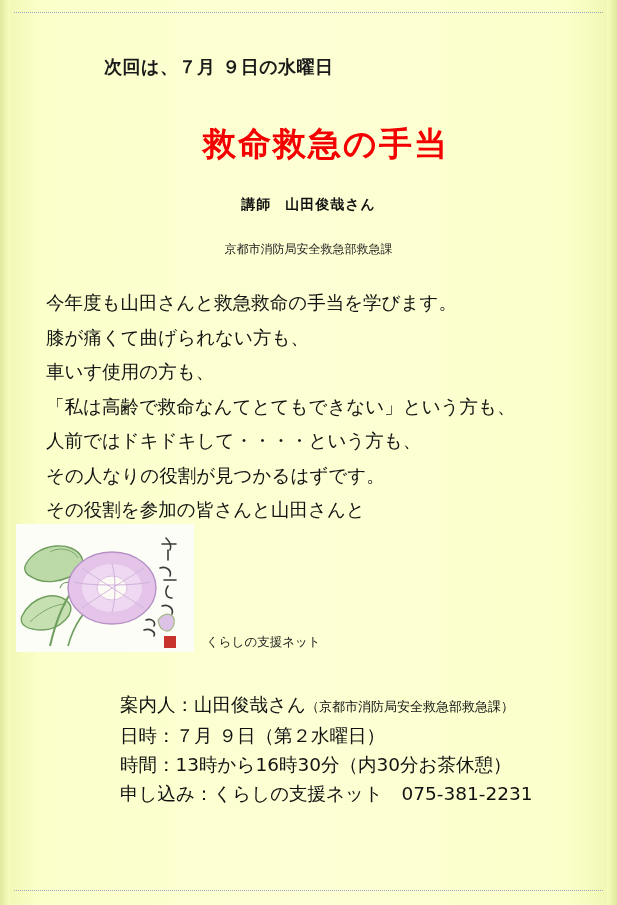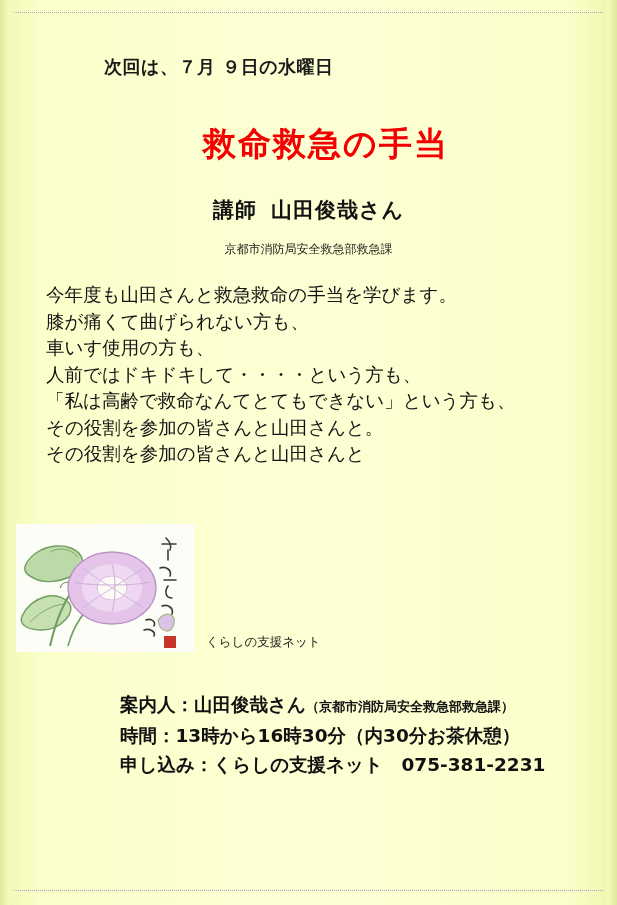--- a/index.html
+++ b/index.html
@@ -68,21 +68,21 @@
     letter-spacing: 2px;
     font-family: "DejaVu Sans", "Liberation Sans", sans-serif;
     padding-left: 35px;
   }
 
   .lecturer {
     position: absolute;
     left: 0; right: 0;
     top: 196px;
     text-align: center;
-    font-size: 21px;
+    font-size: 14px;
     font-weight: bold;
     color: #111;
     letter-spacing: 1px;
     font-family: Liberation Mono, monospace;
   }
   .lecturer .sep { display: inline-block; width: 14px; }
 
   .lecturer-affil {
     position: absolute;
     left: 0; right: 0;
@@ -98,20 +98,21 @@
     left: 46px;
     top: 282px;
     width: 530px;
     font-size: 18.5px;
     line-height: 26.5px;
     color: #141414;
     font-family: "DejaVu Serif", "Liberation Serif", serif;
   }
   .body-block .ln {
     white-space: pre;
+    margin-top: 8px;
   }
   .body-block .ln.indent {
     padding-left: 270px;
   }
 
   .art {
     position: absolute;
     left: 16px;
     top: 524px;
     width: 178px;
@@ -130,21 +131,20 @@
   }
 
   .details {
     position: absolute;
     left: 120px;
     top: 690px;
     font-size: 18.5px;
     line-height: 29px;
     color: #111;
     font-family: "DejaVu Sans", "Liberation Sans", sans-serif;
-    font-weight: bold;
   }
   .details .row { white-space: pre; }
   .details .small {
     font-size: 13px;
   }
 </style>
 </head>
 <body>
 
 <div class="page">
@@ -162,23 +162,23 @@
     <div class="lecturer">
       <span>講師</span><span class="sep"></span><span>山田俊哉さん</span>
     </div>
 
     <div class="lecturer-affil">京都市消防局安全救急部救急課</div>
 
     <div class="body-block">
       <div class="ln">今年度も山田さんと救急救命の手当を学びます。</div>
       <div class="ln">膝が痛くて曲げられない方も、</div>
       <div class="ln">車いす使用の方も、</div>
+      <div class="ln">「私は高齢で救命なんてとてもできない」という方も、</div>
       <div class="ln">人前ではドキドキして・・・・という方も、</div>
-      <div class="ln">「私は高齢で救命なんてとてもできない」という方も、</div>
-      <div class="ln">その役割を参加の皆さんと山田さんと。</div>
+      <div class="ln">その人なりの役割が見つかるはずです。</div>
       <div class="ln">その役割を参加の皆さんと山田さんと</div>
     </div>
 
     <div class="art">
       <svg width="178" height="128" viewBox="0 0 178 128" xmlns="http://www.w3.org/2000/svg">
         <rect x="0" y="0" width="178" height="128" fill="#fdfdf8"></rect>
 
         <path d="M10 40 C 22 18, 58 16, 66 34 C 72 50, 40 62, 22 56 C 12 52, 6 48, 10 40 Z" fill="#bcd9a8" stroke="#6f9e5e" stroke-width="1.4"></path>
         <path d="M34 28 C 44 22, 58 26, 62 34" fill="none" stroke="#7da96a" stroke-width="1"></path>
         <path d="M6 92 C 16 72, 40 66, 52 78 C 62 88, 44 106, 26 106 C 14 106, 2 102, 6 92 Z" fill="#c7e0b2" stroke="#6f9e5e" stroke-width="1.4"></path>
@@ -210,18 +210,19 @@
           <path d="M128 106 C 134 104, 140 108, 138 112"></path>
         </g>
         <rect x="148" y="112" width="12" height="12" fill="#c8332b"></rect>
       </svg>
     </div>
 
     <div class="art-caption">くらしの支援ネット</div>
 
     <div class="details">
       <div class="row"><span>案内人：山田俊哉さん</span><span class="small">（京都市消防局安全救急部救急課）</span></div>
+      <div class="row"><span>日時：７月 ９日（第２水曜日）</span></div>
       <div class="row"><span>時間：13時から16時30分（内30分お茶休憩）</span></div>
       <div class="row"><span>申し込み：くらしの支援ネット　075-381-2231</span></div>
     </div>
 
   </div>
 </div>
 
 </body></html>

